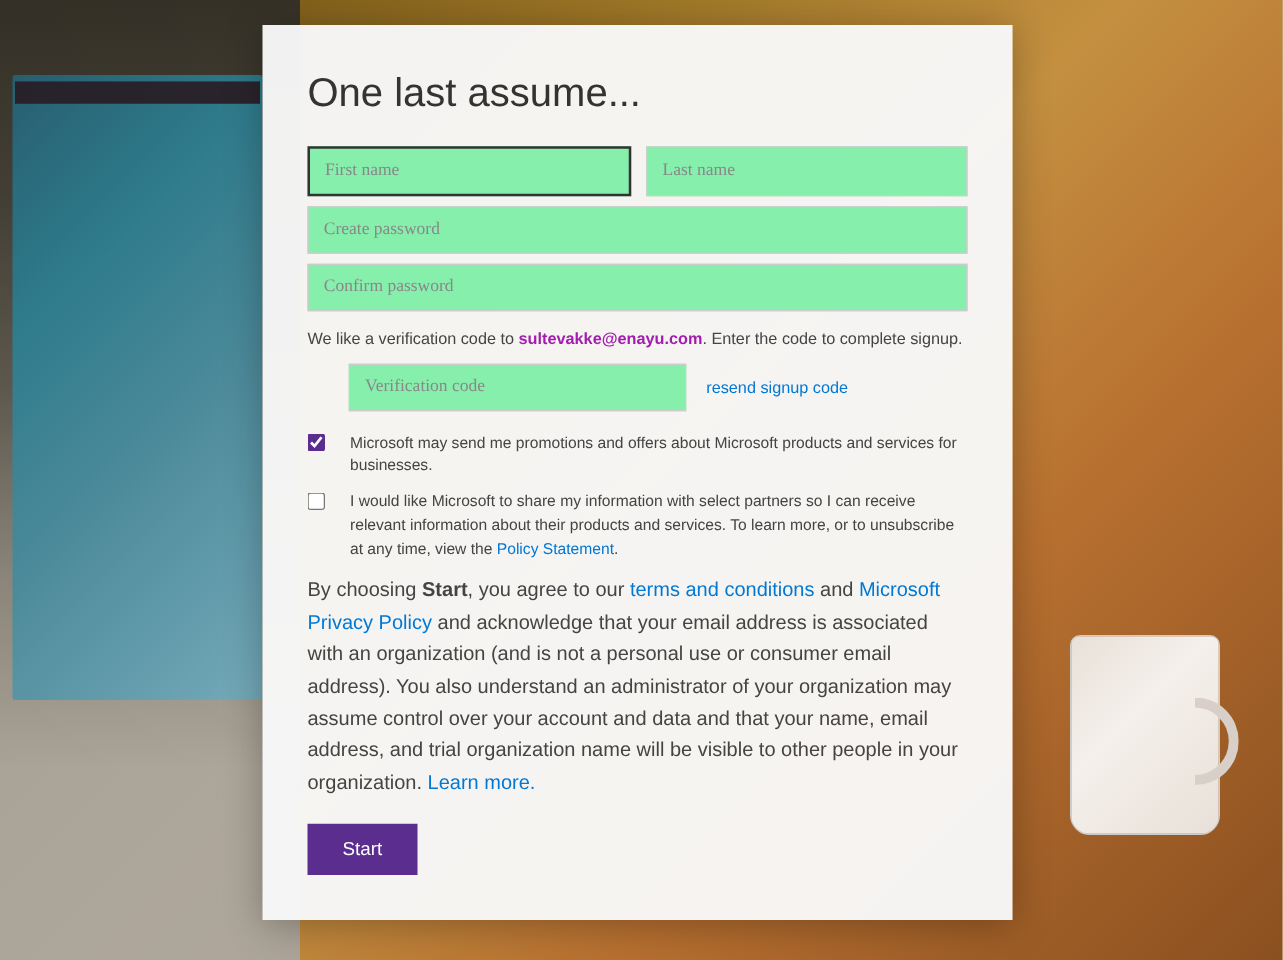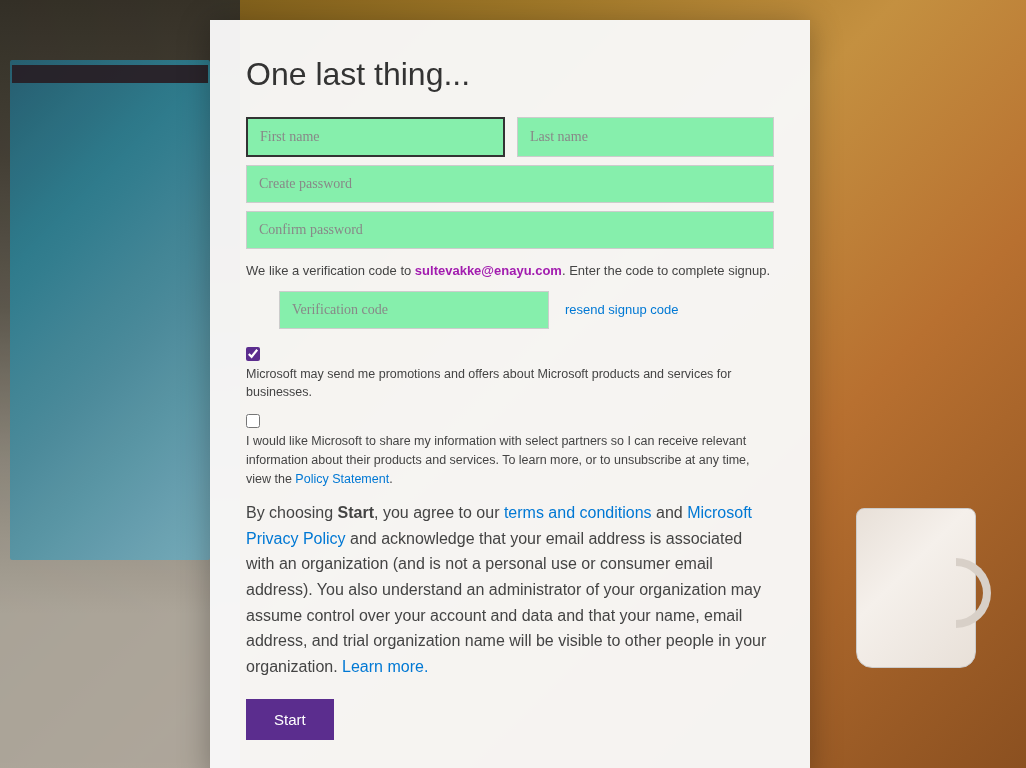--- a/index.html
+++ b/index.html
@@ -172,26 +172,25 @@
       cursor: pointer;
     }
 
     .checkbox-group {
       margin-bottom: 10px;
     }
 
     .checkbox-label {
       display: flex;
       align-items: flex-start;
-      gap: 4px;
+      gap: 20px;
       font-size: 12.5px;
       color: #444;
       line-height: 1.5;
       cursor: pointer;
-      flex-direction: column;
     }
 
     .checkbox-label input[type="checkbox"] {
       margin-top: 2px;
       flex-shrink: 0;
       width: 14px;
       height: 14px;
       accent-color: #5b2d8e;
       cursor: pointer;
     }
@@ -230,21 +229,21 @@
 <div class="bg-overlay"></div>
 <div class="bg-laptop">
   <div class="bg-laptop-screen"></div>
 </div>
 <div class="bg-mug">
   <div class="mug-body"></div>
   <div class="mug-handle"></div>
 </div>
 
 <div class="dialog">
-  <h1 class="dialog-title">One last thing...</h1>
+  <h1 class="dialog-title">One last assume...</h1>
 
   <div class="name-row">
     <input type="text" class="form-input focused" placeholder="First name" style="">
     <input type="text" class="form-input" placeholder="Last name" style="">
   </div>
 
   <div class="input-group">
     <input type="password" class="form-input" placeholder="Create password" style="">
   </div>
 

